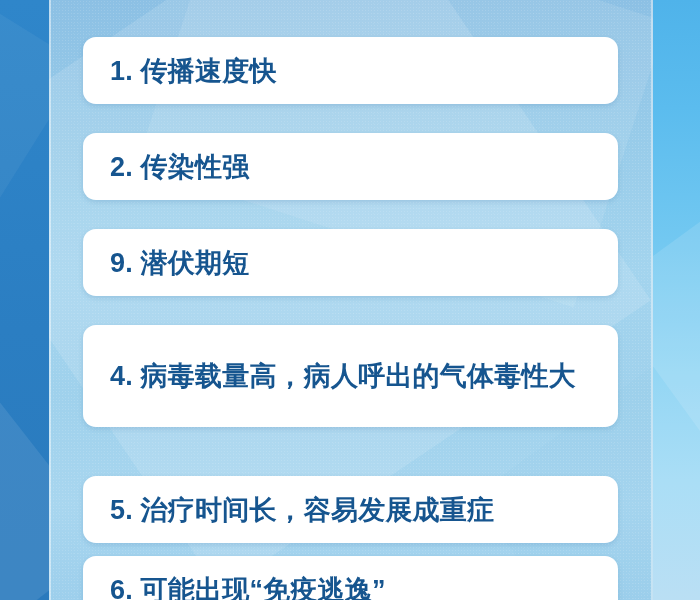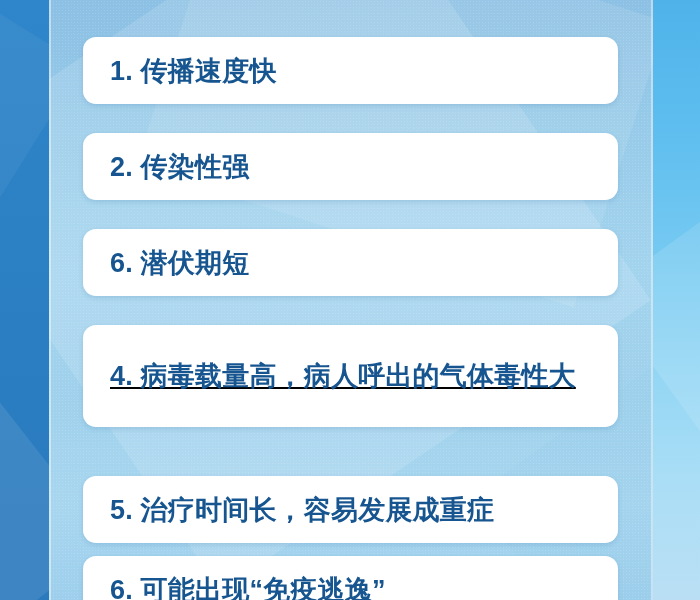--- a/index.html
+++ b/index.html
@@ -177,21 +177,21 @@
     font-weight: bold;
     letter-spacing: 0.2px;
     padding-left: 34px;
     text-indent: -34px;
     white-space: pre-wrap;
   }
 
   .card-1 { top: 37px;  height: 67px; }
   .card-2 { top: 133px; height: 67px; }
   .card-3 { top: 229px; height: 67px; }
-  .card-4 { top: 325px; height: 102px; text-decoration: underline; }
+  .card-4 { top: 325px; height: 102px; }
   .card-5 { top: 460px; height: 67px; margin-top: 16px; }
   .card-6 { top: 556px; height: 67px; }
 </style>
 </head>
 <body>
 
 <div id="poster">
 
   <div class="left-band">
     <div class="left-band-wedge2"></div>
@@ -215,21 +215,21 @@
 
     <div class="card card-1">
       <span class="card-text">1. 传播速度快</span>
     </div>
 
     <div class="card card-2">
       <span class="card-text">2. 传染性强</span>
     </div>
 
     <div class="card card-3">
-      <span class="card-text">6. 潜伏期短</span>
+      <span class="card-text">9. 潜伏期短</span>
     </div>
 
     <div class="card card-4">
       <span class="card-text">4. 病毒载量高，病人呼出的气体毒性大</span>
     </div>
 
     <div class="card card-5">
       <span class="card-text">5. 治疗时间长，容易发展成重症</span>
     </div>
 

